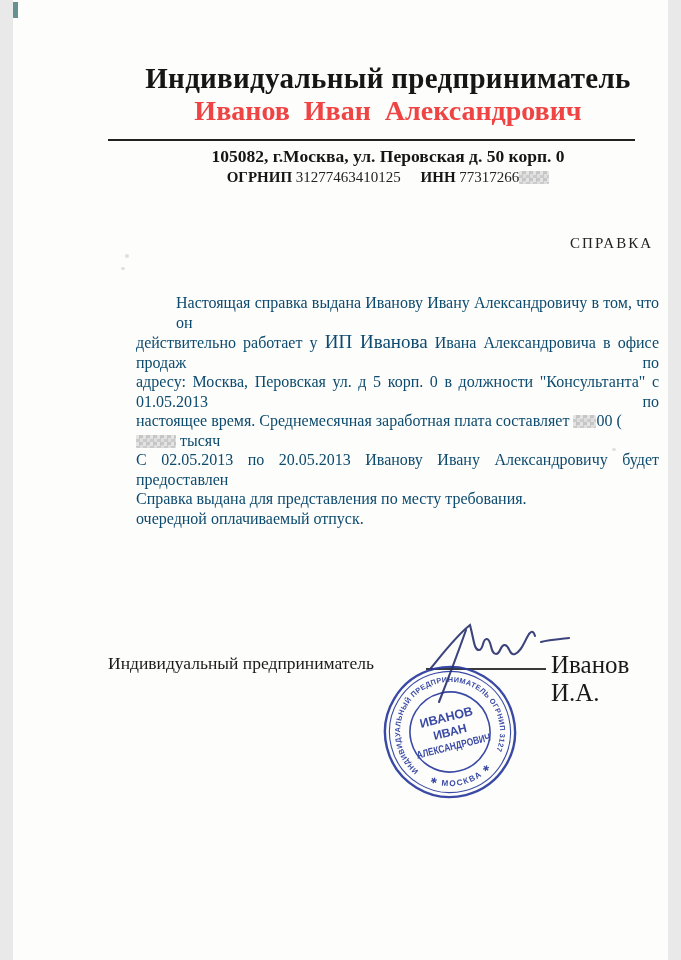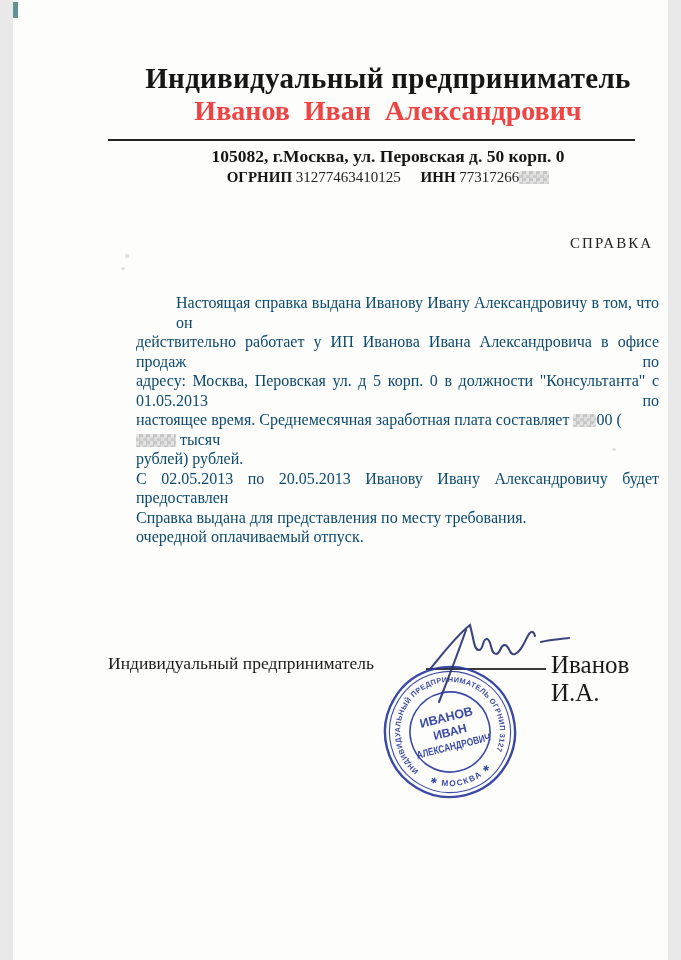--- a/index.html
+++ b/index.html
@@ -26,21 +26,21 @@
   .px-sal1{width:23px;height:13px;}
   .px-sal2{width:40px;height:13px;}
   
   .sprv{position:absolute; left:110px; top:235px; width:530px; text-align:right;
         font-size:15px; letter-spacing:2px; color:#222;}
   
   .doc{position:absolute; left:95px; top:293px; width:523px; font-size:16px; line-height:19.5px; color:#0c4a6e;margin-left:28px;}
   .line{text-align:justify; text-align-last:justify;}
   .line.plain{text-align:left; text-align-last:left;}
   .line.indent{padding-left:40px;}
-  .big-ip{font-size:16px;}
+  .big-ip{font-size:19px;}
   
   .foot-label{position:absolute; left:95px; top:653px; font-size:17.5px; color:#1a1a1a;}
   .sig-underline{position:absolute; left:413px; top:668px; width:120px; height:1.6px; background:#3a3a3a; z-index:2;}
   .signed-name{position:absolute; left:538px; top:651px; font-size:25px; color:#1a1a1a;}
   .sig-svg{position:absolute; left:395px; top:612px; z-index:4;}
   .stamp-svg{position:absolute; left:352px; top:647px; z-index:3; opacity:.93;}
   .stamp-ring-text{font-family:"Liberation Sans","DejaVu Sans",sans-serif; font-weight:bold; font-size:7.3px; letter-spacing:.4px;}
   .stamp-bottom-text{font-family:"Liberation Sans","DejaVu Sans",sans-serif; font-weight:bold; font-size:8.2px; letter-spacing:1.4px;}
   .stamp-center{font-family:"Liberation Sans","DejaVu Sans",sans-serif; font-weight:bold; text-anchor:middle;}
   
@@ -75,21 +75,20 @@
     </span>
   </div>
 
   <div class="sprv">СПРАВКА</div>
 
   <div class="doc">
     <div class="line indent">Настоящая справка выдана  Иванову  Ивану  Александровичу  в том, что он</div>
     <div class="line"><span>действительно работает у </span><span class="big-ip">ИП Иванова</span><span> Ивана Александровича  в офисе продаж по</span></div>
     <div class="line">адресу: Москва, Перовская ул. д 5  корп. 0 в должности "Консультанта" с 01.05.2013 по</div>
     <div class="line plain"><span>настоящее время. Среднемесячная заработная плата составляет </span><span class="px px-sal1"></span><span>00 (</span><span class="px px-sal2"></span><span> тысяч</span></div>
-    <div class="line plain">рублей) рублей.</div>
     <div class="line">С 02.05.2013 по 20.05.2013  Иванову  Ивану  Александровичу  будет предоставлен</div>
     <div class="line plain">Справка выдана для представления по месту требования.</div>
     <div class="line plain">очередной оплачиваемый отпуск.</div>
   </div>
 
   <div class="foot-label">Индивидуальный предприниматель</div>
   <div class="sig-underline"></div>
   <div class="signed-name">Иванов И.А.</div>
 
   <svg class="stamp-svg" width="170" height="170" viewBox="0 0 170 170">

